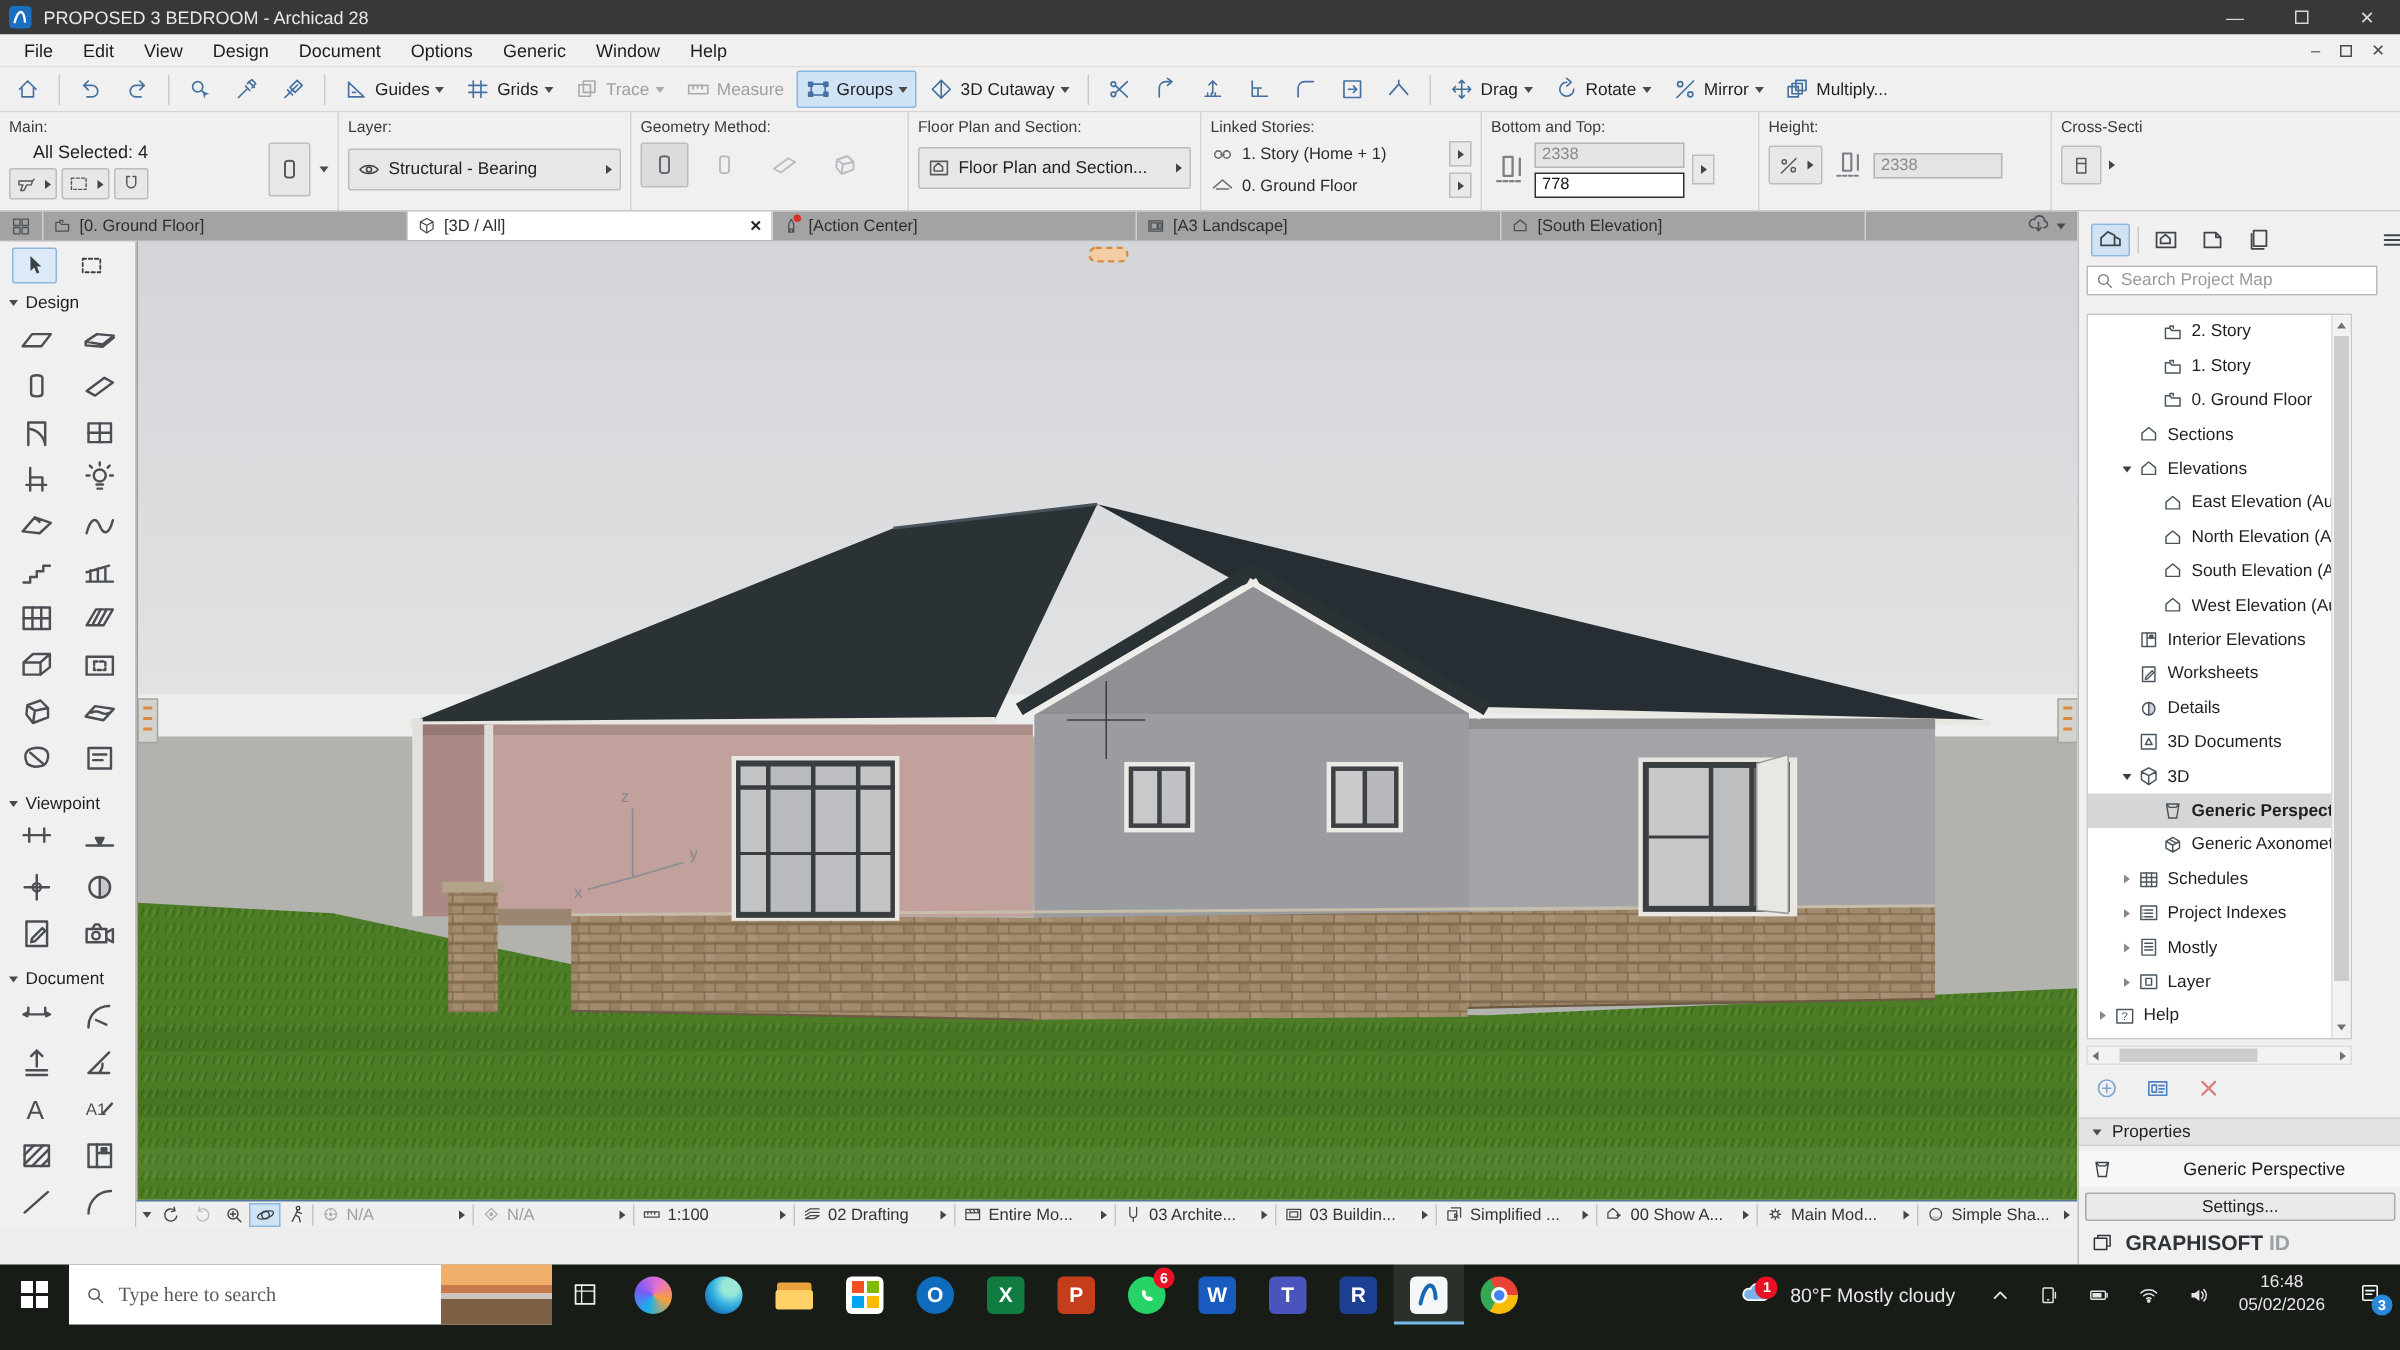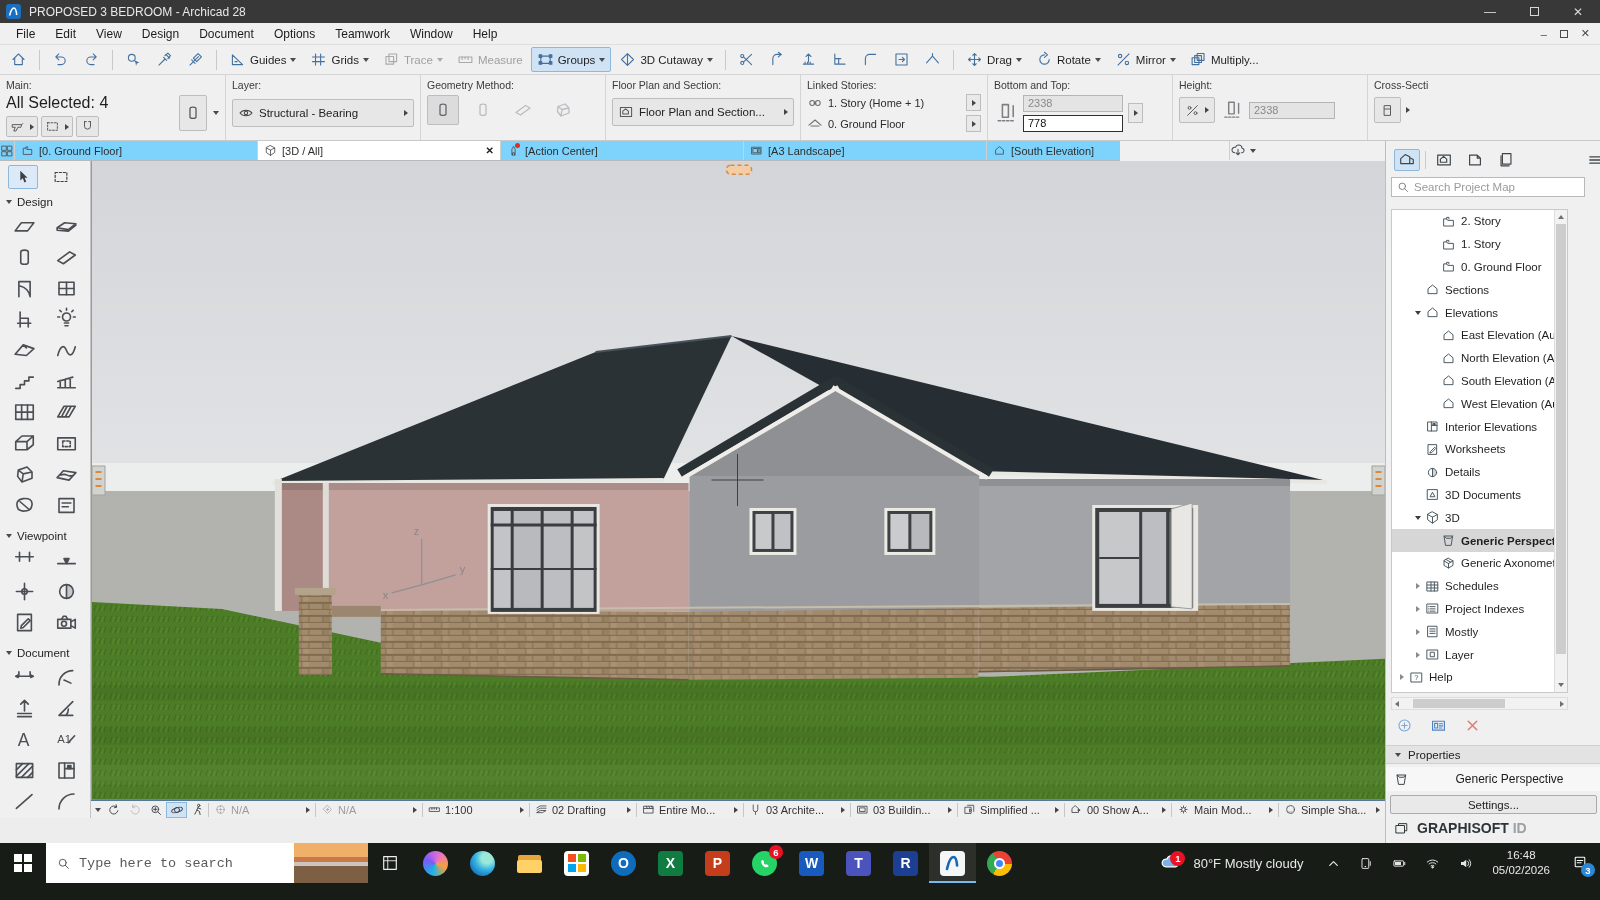--- a/index.html
+++ b/index.html
@@ -35,21 +35,21 @@
 .isec .t{font-size:10.5px;color:#3a3a3a;margin-bottom:3px;white-space:nowrap;overflow:hidden}
 .ibtn{background:#e7e7e7;border:1px solid #bdbdbd;border-radius:2px;display:flex;align-items:center;gap:5px;padding:10px 5px;font-size:11.5px;color:#222}
 .ibtn .ic{width:16px;height:16px;color:#55585c}
 .ifld{width:100px;height:17px;border:1px solid #b5b5b5;background:#e4e4e4;color:#8a8a8a;font-size:11px;padding:0 4px;font-family:"Liberation Sans",sans-serif}
 .ifld.live{background:#fff;color:#111;border:1px solid #2f2f2f}
 .gmb{width:32px;height:30px;display:flex;align-items:center;justify-content:center;color:#b9bdc2;border:1px solid transparent;border-radius:2px}
 .gmb .ic{width:20px;height:20px}
 .gmb.act{background:#dcdcdc;border:1px solid #bdbdbd;color:#63686e}
 .lkbtn{width:15px;height:17px;border:1px solid #bdbdbd;background:#e9e9e9;display:flex;align-items:center;justify-content:center;flex:none}
 
-#tabbar{position:absolute;left:0;top:141px;width:1120px;height:20px;background:#7dd3fc;border-bottom:1px solid #b9b9b9;display:flex;align-items:stretch}
+#tabbar{position:absolute;left:0;top:141px;width:1385px;height:20px;background:#a3a3a3;border-bottom:1px solid #b9b9b9;display:flex;align-items:stretch}
 .tabovw{width:29px;display:flex;align-items:center;justify-content:center;color:#4f5459;border-right:1px solid #cfcfcf}
 .tab{width:243px;display:flex;align-items:center;gap:5px;padding:0 6px;border-right:1px solid #cfcfcf;font-size:11px;color:#2e2e2e;position:relative}
 .tab .ic{width:13px;height:13px;color:#4a4f55}
 .tab.tact{background:#fff}
 .tclose{margin-left:auto;font-size:10px;color:#222;font-weight:bold}
 .reddot{position:absolute;left:14px;top:2px;width:5px;height:5px;border-radius:50%;background:#d93025}
 .tbr{margin-left:auto;display:flex;align-items:center;gap:4px;padding-right:8px;color:#4a4f55}
 
 #toolbox{position:absolute;left:0;top:161px;width:91px;height:657px;background:#f0f0f0;border-right:1px solid #c4c4c4;overflow:hidden}
 .selrow{display:flex;gap:8px;padding:4px 8px 2px}
@@ -115,21 +115,21 @@
 .spgid .ic{width:15px;height:15px;color:#2e3338}
 .spgid .sfx{color:#9aa0a6}
 
 #taskbar{position:absolute;left:0;top:843px;width:1600px;height:57px;background:#171c17;display:flex;align-items:flex-start;color:#e8e8e8}
 .tbrow{display:flex;align-items:center;height:40px;width:100%}
 .start{width:46px;height:40px;display:flex;align-items:center;justify-content:center}
 .winlogo{display:grid;grid-template-columns:8px 8px;grid-template-rows:8px 8px;gap:1.5px}
 .winlogo i{background:#fff;display:block}
 .tsearch{width:322px;height:40px;background:#fff;display:flex;align-items:center;padding-left:10px;gap:8px;color:#4a4a4a}
 .tsearch .ic{width:15px;height:15px;color:#555}
-.tsearch input{border:none;outline:none;font-size:13.5px;flex:1;min-width:0;font-family:Liberation Mono, monospace;color:#333}
+.tsearch input{border:none;outline:none;font-size:13.5px;flex:1;min-width:0;font-family:Liberation Serif, serif;color:#333}
 .tsearch input::placeholder{color:#5a5a5a}
 .simg{width:74px;height:40px;background:linear-gradient(180deg,#f0b06a 0 34%,#c77b4a 34% 48%,#6e564159 48% 58%,#7d5f43 58% 100%);flex:none}
 .tview{width:44px;height:40px;display:flex;align-items:center;justify-content:center}
 .tview .ic{width:18px;height:18px;color:#eee}
 .app{width:47px;height:40px;display:flex;align-items:center;justify-content:center;position:relative}
 .app.active{background:rgba(255,255,255,.09);box-shadow:inset 0 -2px 0 #76b9ed}
 .appsq{width:25px;height:25px;border-radius:4px;display:flex;align-items:center;justify-content:center;color:#fff;font-weight:bold;font-size:14px;position:relative}
 .round{border-radius:50%!important}
 .abadge{position:absolute;top:2px;right:5px;min-width:14px;height:14px;border-radius:7px;background:#e81224;color:#fff;font-size:9.5px;display:flex;align-items:center;justify-content:center;padding:0 3px;font-weight:bold;z-index:2}
 .folder{background:transparent}
@@ -173,21 +173,21 @@
 </div>
 
 <div id="menubar">
   <div id="menuitems">
       <span class="mi">File</span>
       <span class="mi">Edit</span>
       <span class="mi">View</span>
       <span class="mi">Design</span>
       <span class="mi">Document</span>
       <span class="mi">Options</span>
-      <span class="mi">Teamwork</span>
+      <span class="mi">Generic</span>
       <span class="mi">Window</span>
       <span class="mi">Help</span>
     </div>
   <div class="mwc">
     <span>–</span>
     <span style="width:8px;height:8px;border:1px solid #4a4a4a;display:inline-block"></span>
     <span>✕</span>
   </div>
 </div>
 
@@ -345,21 +345,21 @@
       </svg>
       <span class="tlb">Multiply...</span>
     </span>
   </div>
 
 <div id="infobar">
   <div class="isec" style="width:226px">
     <div class="t">Main:</div>
     <div style="display:flex;gap:6px">
       <div style="flex:1">
-        <div style="font-size:16px;color:#1f1f1f;margin:0 0 4px">All Selected: 4</div>
+        <div style="font-size:12px;color:#1f1f1f;margin:0 16px 4px">All Selected: 4</div>
         <div style="display:flex;align-items:center;gap:3px" id="mainicons">
             <span class="ibtn" style="padding:2px 3px">
               <svg class="ic" style="width:15px;height:15px" viewBox="0 0 20 20">
                 <path d="M3.5 7.5h12l-1 3.5h-4l-2.5 5h-3l2-5H3.5zM15.5 7.5 17 6"></path>
               </svg>
               <span class="rar"></span>
             </span>
             <span class="ibtn" style="padding:2px 3px">
               <svg class="ic" style="width:15px;height:15px" viewBox="0 0 20 20">
                 <rect x="3.5" y="5" width="13" height="10" stroke-dasharray="2.5 2"></rect>

